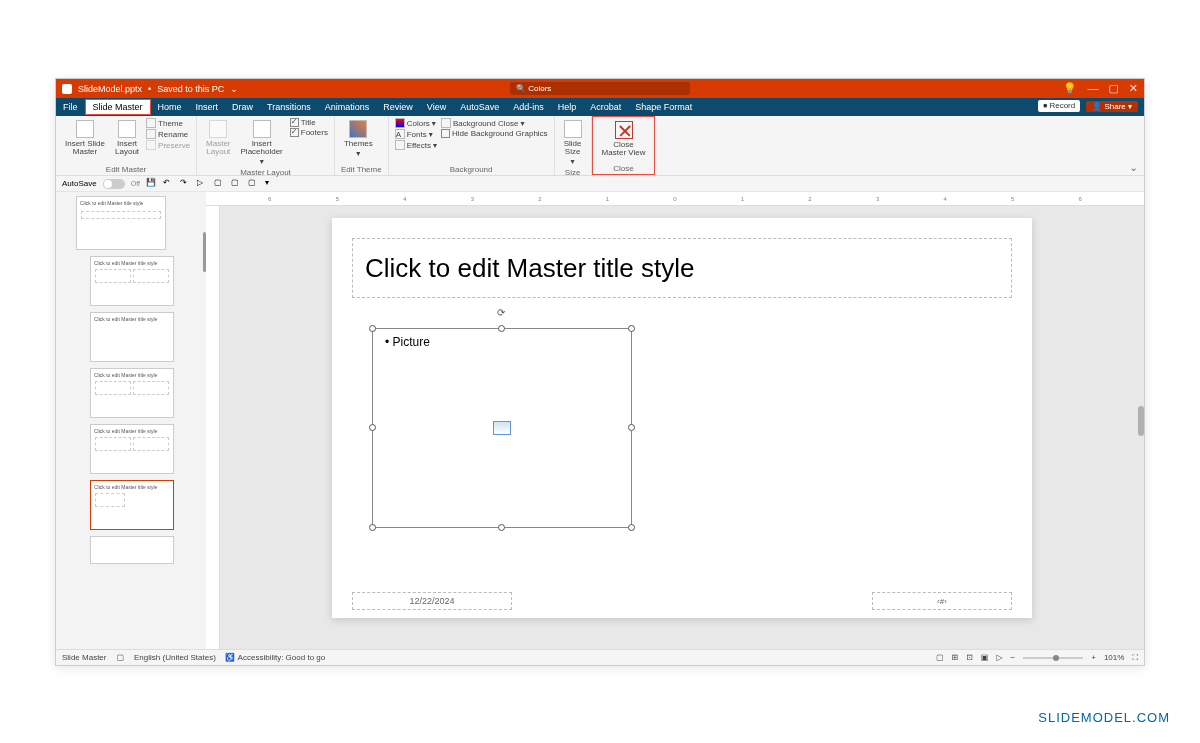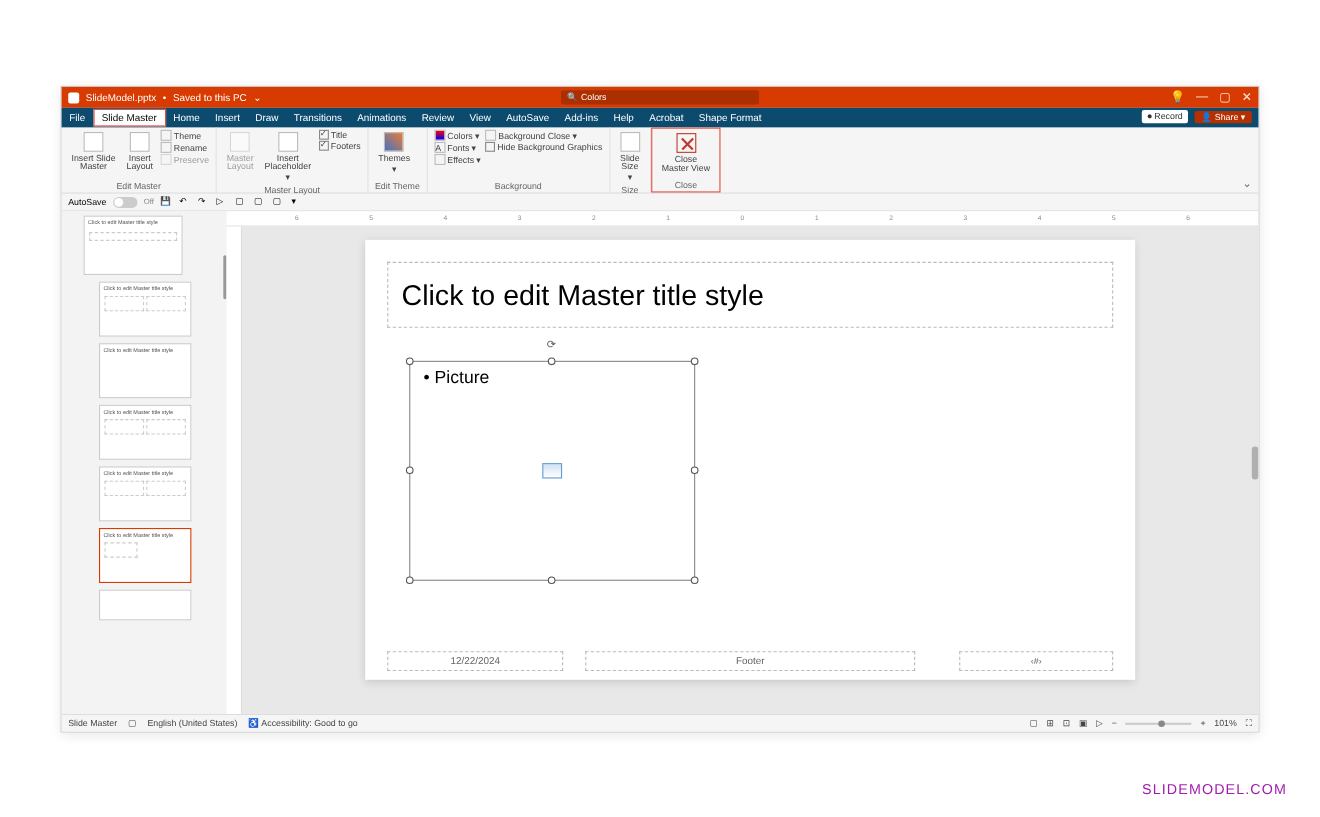--- a/index.html
+++ b/index.html
@@ -63,32 +63,32 @@
   .ruler-v { width:14px; background:#fff; border-right:1px solid #ddd;}
   .stage { flex:1; background:#e8e8e8; display:flex; align-items:flex-start; justify-content:center; padding:12px; position:relative;}
   .slide { width: 700px; height: 400px; background:#fff; box-shadow:0 2px 8px rgba(0,0,0,0.15); position:relative;}
   .title-ph { position:absolute; top:20px; left:20px; right:20px; height:60px; border:1px dashed #bbb; display:flex; align-items:center; padding-left:12px; font-size:26px; font-weight:500;}
   .pic-ph { position:absolute; top:110px; left:40px; width:260px; height:200px; border:1px solid #888;}
   .pic-ph .handle { width:7px; height:7px; background:#fff; border:1px solid #555; border-radius:50%; position:absolute;}
   .h-tl{top:-4px;left:-4px}.h-tr{top:-4px;right:-4px}.h-bl{bottom:-4px;left:-4px}.h-br{bottom:-4px;right:-4px}
   .h-tm{top:-4px;left:50%;margin-left:-4px}.h-bm{bottom:-4px;left:50%;margin-left:-4px}
   .h-ml{left:-4px;top:50%;margin-top:-4px}.h-mr{right:-4px;top:50%;margin-top:-4px}
   .rot { position:absolute; top:-22px; left:50%; margin-left:-5px; font-size:10px; color:#555;}
-  .pic-ph .bullet { position:absolute; top:6px; left:12px; font-size:16px;}
+  .pic-ph .bullet { position:absolute; top:6px; left:12px; font-size:12px;}
   .pic-ico { position:absolute; top:50%; left:50%; width:18px; height:14px; margin:-7px 0 0 -9px; border:1px solid #5b9bd5; background:linear-gradient(#cfe2f3,#fff);}
   .ft-ph { position:absolute; bottom:8px; height:18px; border:1px dashed #bbb; font-size:9px; color:#666; display:flex; align-items:center; justify-content:center;}
   .ft-date{ left:20px; width:160px;} .ft-footer{left:200px; width:300px;} .ft-num{right:20px; width:140px;}
   .ft-num::after{content:"‹#›"; font-size:8px;}
   .vscroll { position:absolute; right:0; top:200px; width:6px; height:30px; background:#b0b0b0; border-radius:3px;}
   
   .status { height:16px; background:#f5f5f5; border-top:1px solid #ddd; font-size:8px; color:#444; display:flex; align-items:center; padding:0 6px; gap:10px;}
   .status .right { margin-left:auto; display:flex; align-items:center; gap:8px;}
   .status .zslider { width:60px; height:2px; background:#ccc; position:relative;}
   .status .zslider::after{content:""; position:absolute; width:6px; height:6px; background:#888; border-radius:50%; top:-2px; left:30px;}
-  .watermark { position:absolute; bottom:18px; right:30px; font-size:13px; color:#a21caf; letter-spacing:1px;text-align:center;}
+  .watermark { position:absolute; bottom:18px; right:30px; font-size:13px; color:#0369a1; letter-spacing:1px;text-align:center;}
   .tabstrip .active-box { border:1.5px solid #e74c3c; background:#fff; color:#000;}
 </style>
 </head>
 <body>
 
 <div class="app">
 
   <div class="titlebar">
     <div class="left">
       <span class="pp-icon"></span>
@@ -314,21 +314,20 @@
               <div class="handle h-tr"></div>
               <div class="handle h-ml"></div>
               <div class="handle h-mr"></div>
               <div class="handle h-bl"></div>
               <div class="handle h-bm"></div>
               <div class="handle h-br"></div>
               <div class="bullet">• <span>Picture</span></div>
               <div class="pic-ico"></div>
             </div>
             <div class="ft-ph ft-date">12/22/2024</div>
-            <div class="ft-ph ft-footer">Footer</div>
             <div class="ft-ph ft-num"></div>
           </div>
           <div class="vscroll"></div>
         </div>
       </div>
     </div>
   </div>
 
   <div class="status">
     <span>Slide Master</span>

